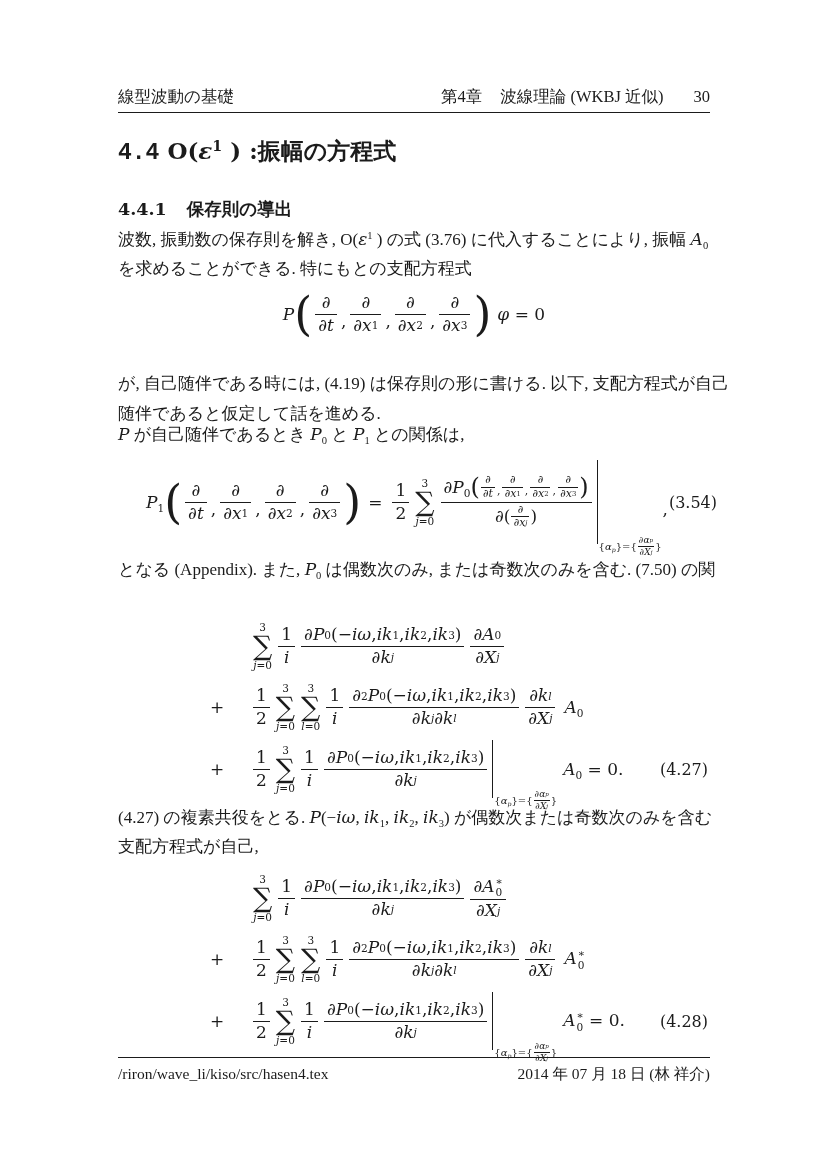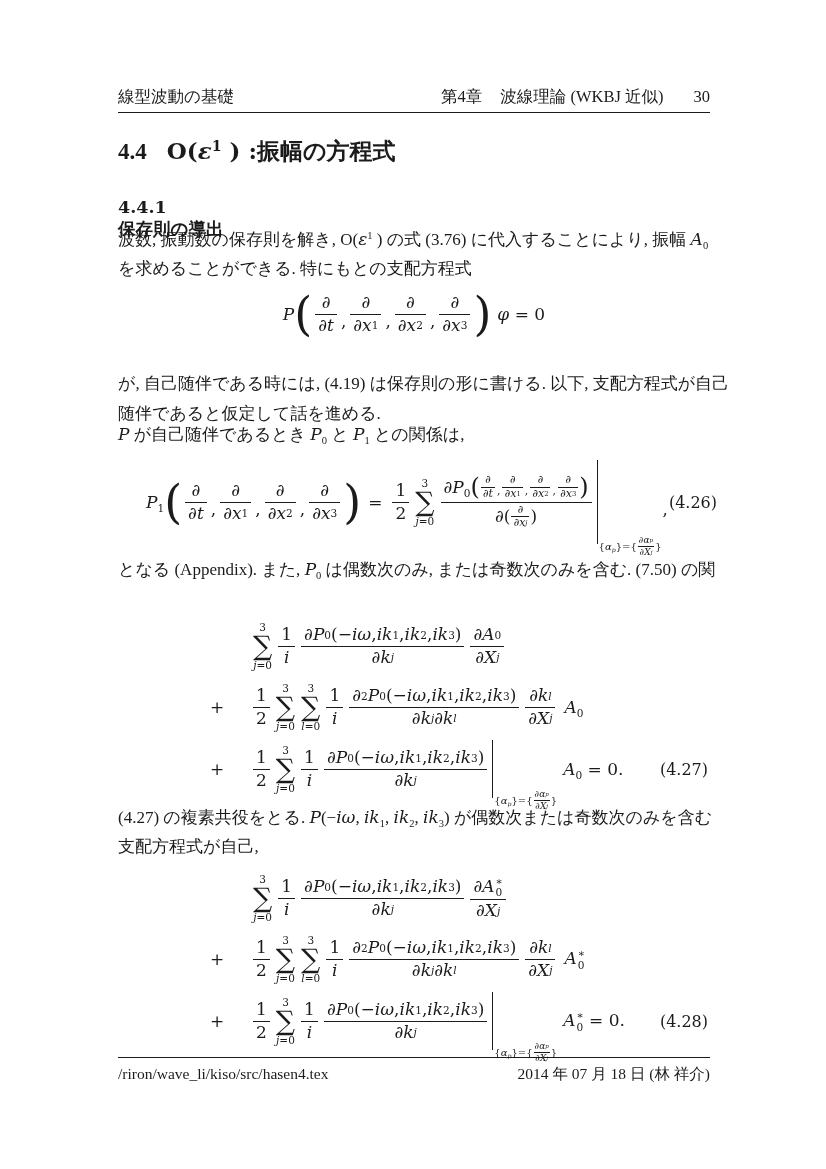--- a/index.html
+++ b/index.html
@@ -15,24 +15,24 @@
   .header{left:118px;width:592px;top:86px;display:flex;align-items:baseline;font-size:16.5px;justify-content:flex-end;}
   .hspacer{flex:1;}
   .hgap1{display:inline-block;width:18px;}
   .hgap2{display:inline-block;width:30px;}
   .hrule{left:118px;width:592px;top:112px;border-top:1.2px solid #1b1b1b;height:0;}
   .frule{left:118px;width:592px;top:1057px;border-top:1.2px solid #1b1b1b;height:0;}
   .footer{left:118px;width:592px;top:1064px;display:flex;align-items:baseline;font-size:15.5px;}
 
   
   .section{left:118px;top:136px;font-size:23px;font-weight:bold;display:flex;align-items:baseline;}
-  .sec-num{margin-right:20px;font-family:Liberation Serif, serif;}
+  .sec-num{margin-right:8px;font-family:Liberation Mono, monospace;}
   .sec-math{font-family:"DejaVu Serif",serif;}
   .sec-jp{font-family:"Liberation Sans","DejaVu Sans",sans-serif;}
-  .subsection{left:118px;top:197px;font-size:17.5px;font-weight:bold;display:flex;align-items:baseline;flex-direction:column;}
+  .subsection{left:118px;top:197px;font-size:17.5px;font-weight:bold;display:flex;align-items:baseline;}
   .ssec-num{margin-right:20px;font-family:"DejaVu Serif",serif;}
   .ssec-jp{font-family:"Liberation Sans","DejaVu Sans",sans-serif;}
 
   
   .para{left:118px;width:600px;font-size:17px;}
   .pline{height:30px;line-height:30px;white-space:nowrap;}
   .p1{top:224px;} .p2{top:369px;} .p3{top:419px;} .p4{top:554px;} .p5{top:802px;}
 
   
   .eqblock{left:118px;width:592px;font-size:17px;font-family:"DejaVu Serif","Liberation Serif",serif;}
@@ -287,21 +287,21 @@
           </span>
           <span class="den">
             <span class="mi">∂X</span>
             <sub class="mi">j</sub>
           </span>
         </span>
         <span><span>}</span></span>
       </span>
     </span>
   <span class="sep">,</span>
-  <span class="tag">(4.26)</span>
+  <span class="tag">(3.54)</span>
 </div>
 
 <div class="abs para p4">
   <div class="pline"><span>となる (Appendix). また, </span><span class="mi">P</span><sub>0</sub><span> は偶数次のみ, または奇数次のみを含む. (7.50) の関</span></div>
 </div>
 
 <div class="abs eqblock eq27">
   <div class="eqline">
     <span class="opcell"></span>
     <span class="sum">

